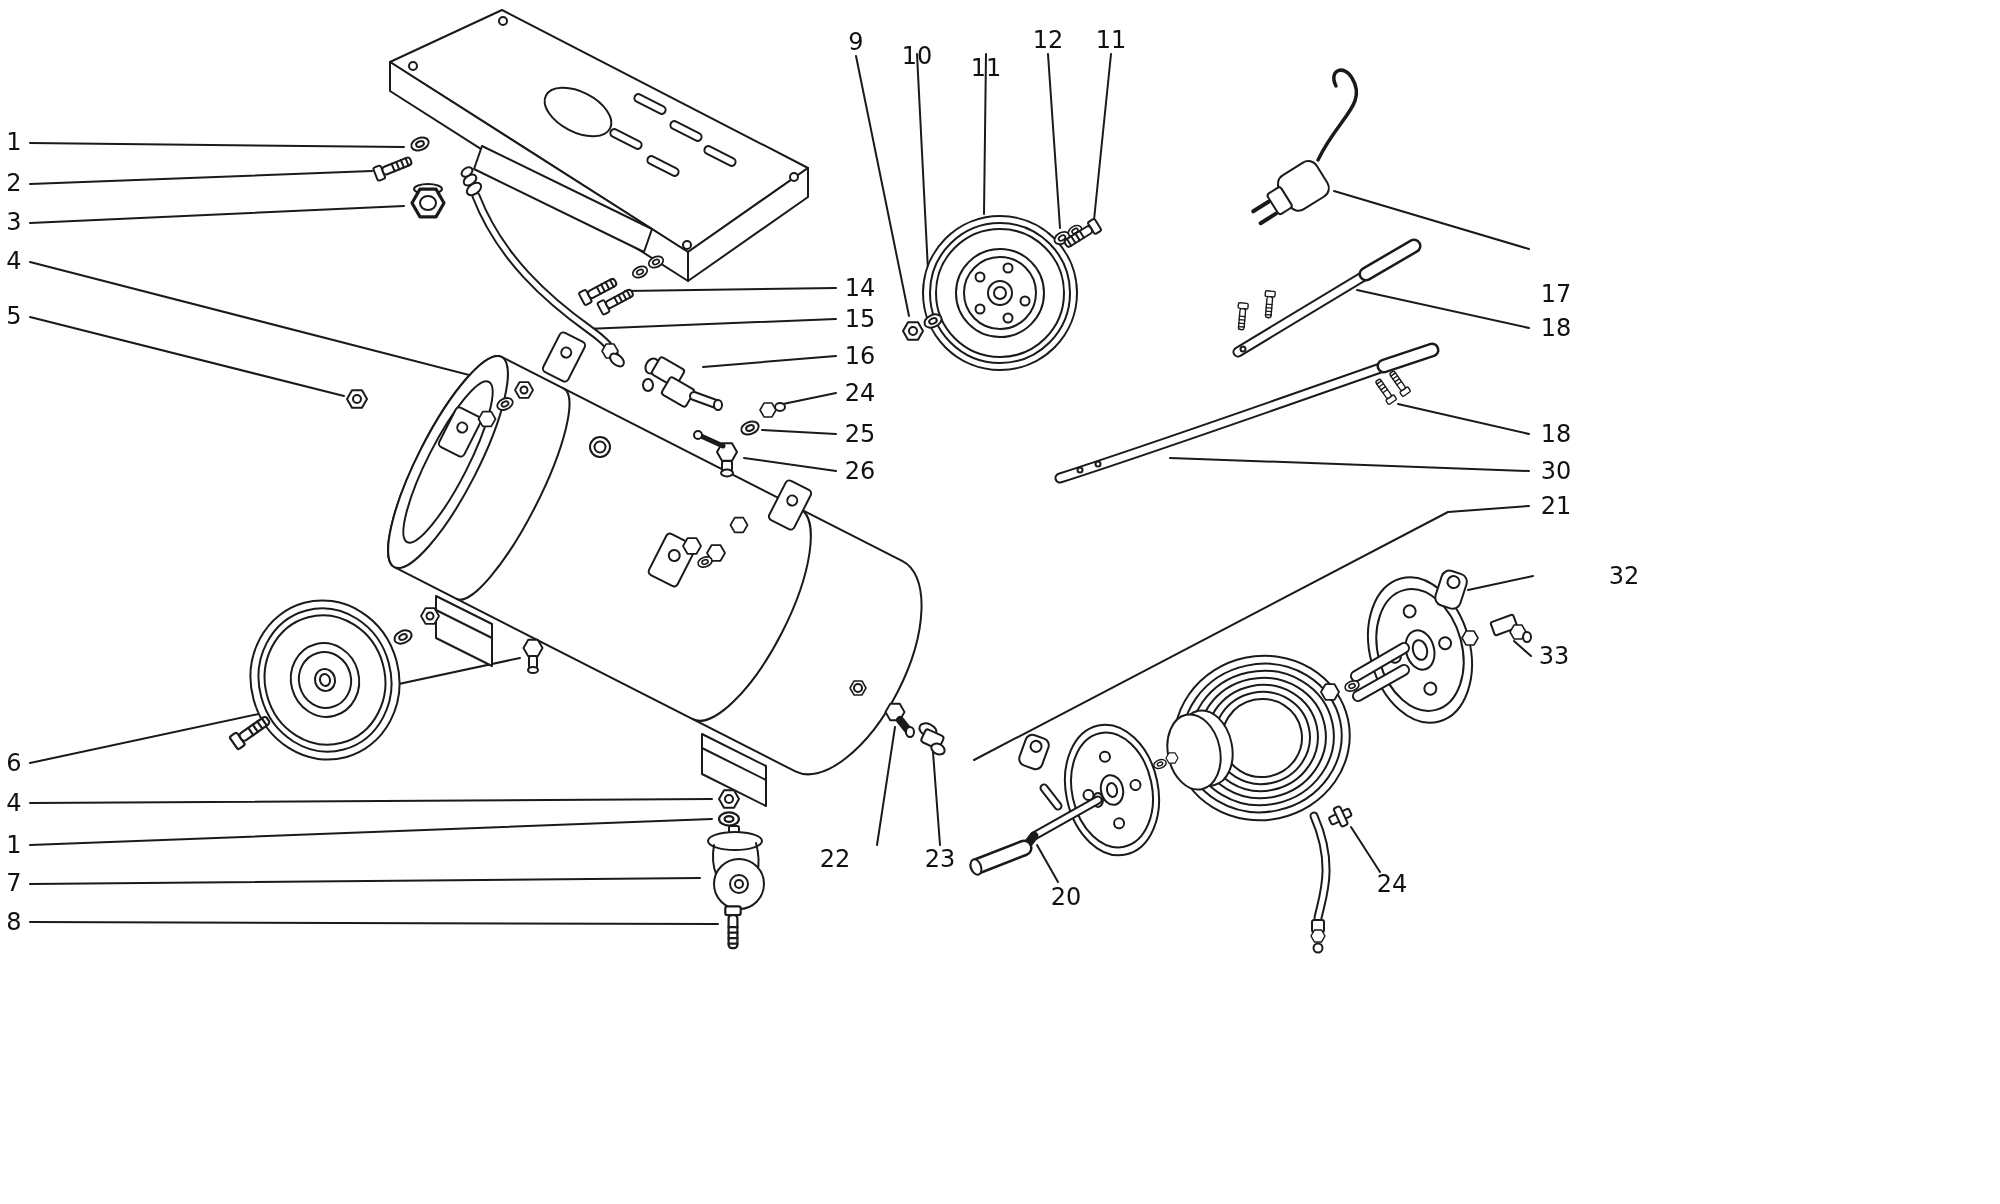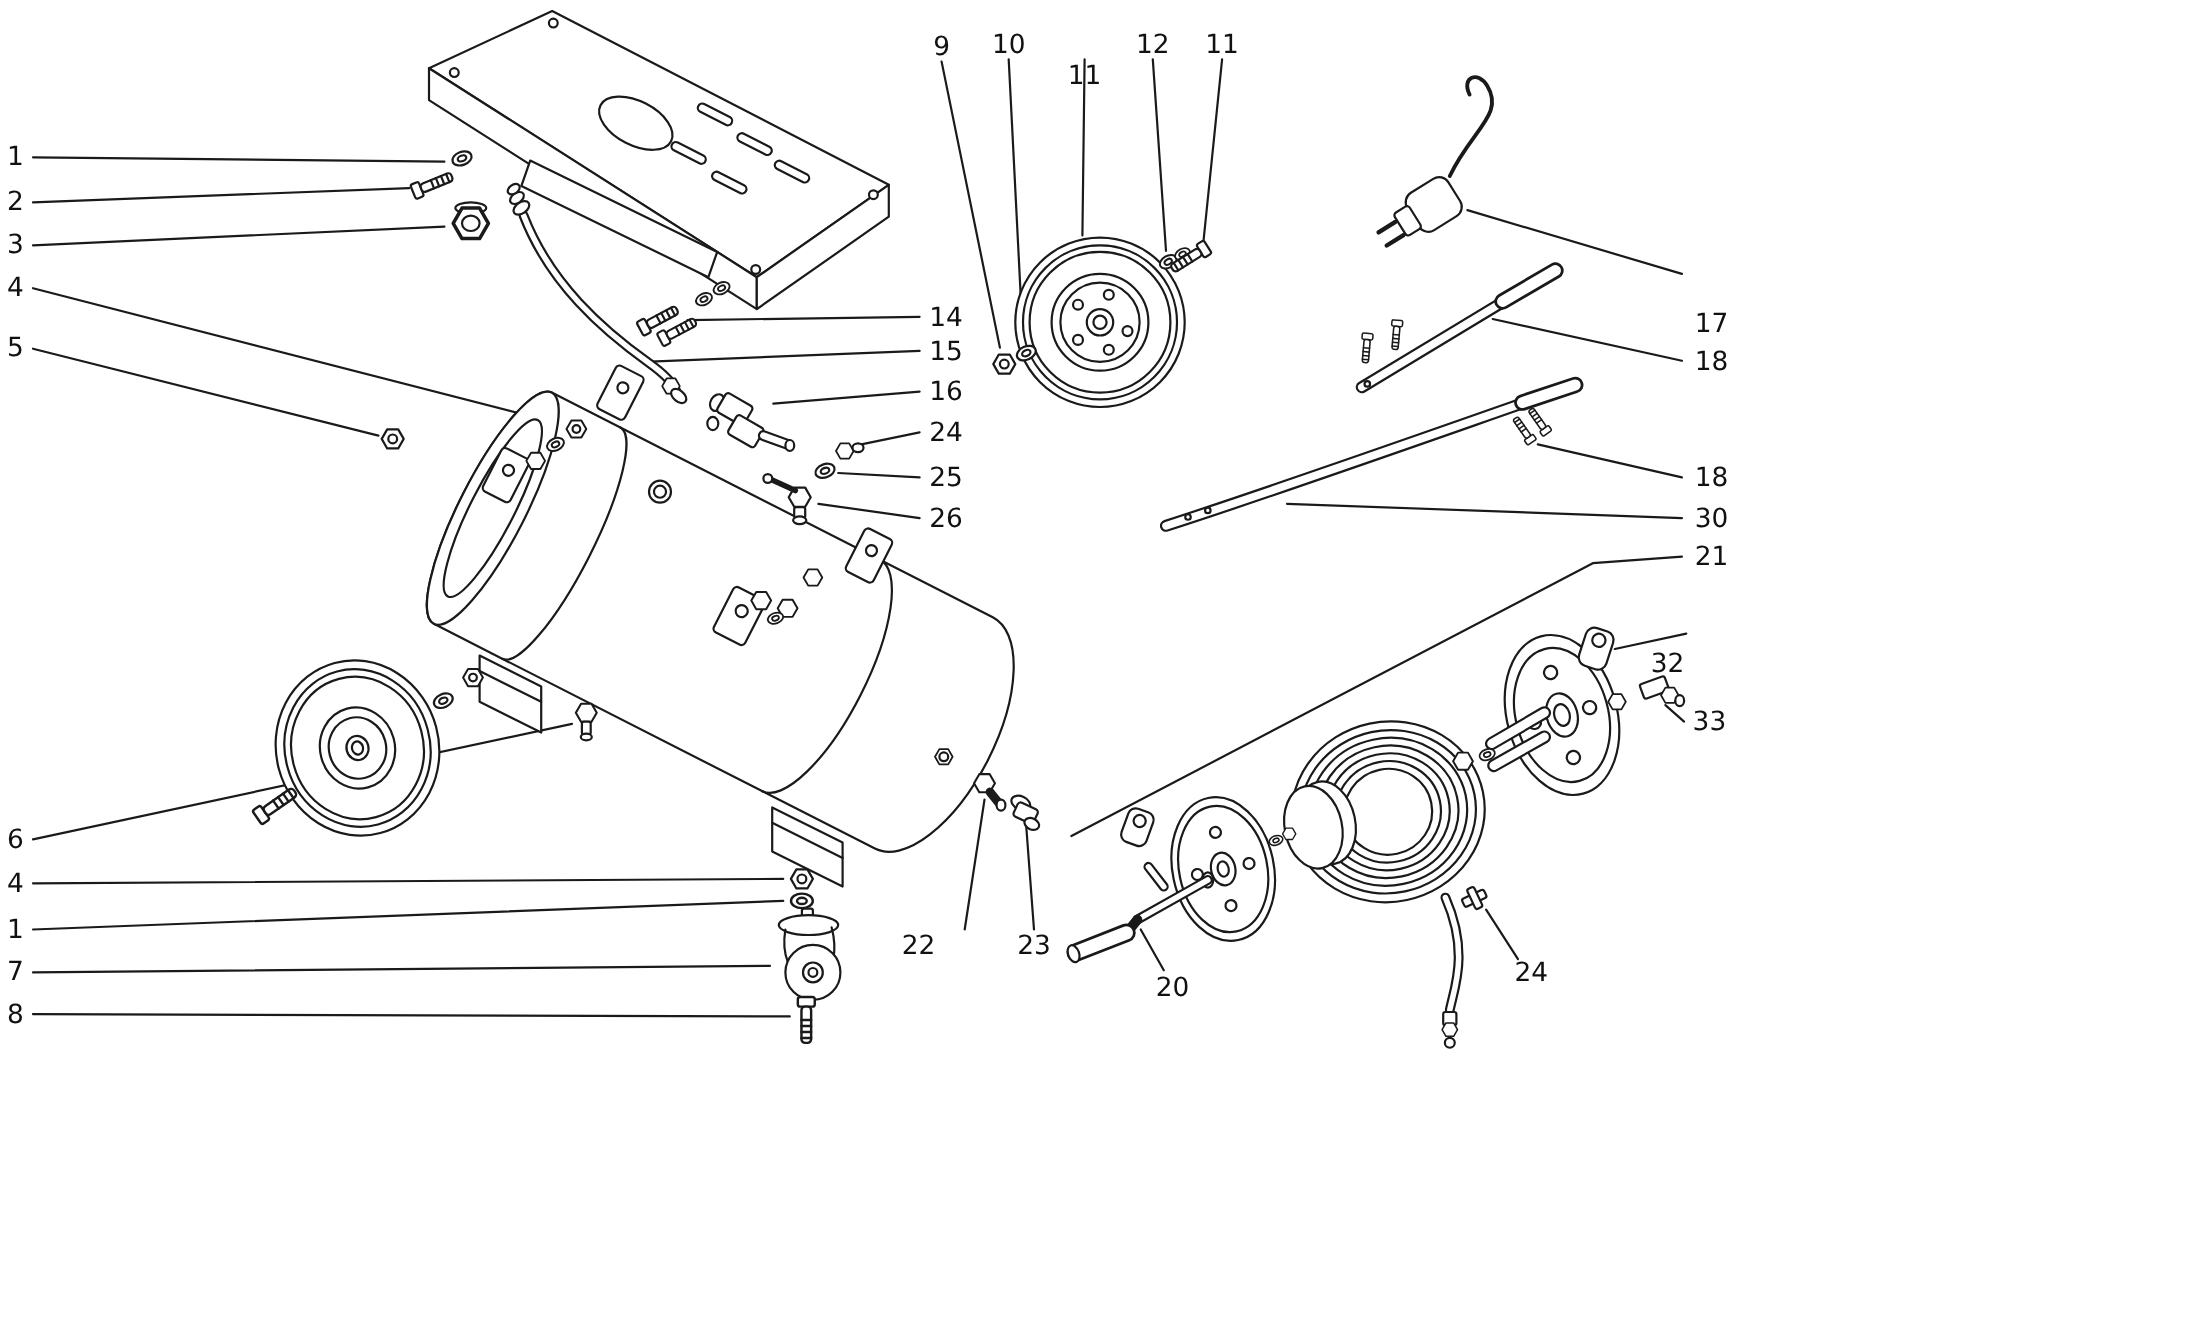--- a/index.html
+++ b/index.html
@@ -383,36 +383,36 @@
       <div class="callout" style="left: 14px; top: 183px;">2</div>
       <div class="callout" style="left: 14px; top: 222px;">3</div>
       <div class="callout" style="left: 14px; top: 261px;">4</div>
       <div class="callout" style="left: 14px; top: 316px;">5</div>
       <div class="callout" style="left: 14px; top: 763px;">6</div>
       <div class="callout" style="left: 14px; top: 803px;">4</div>
       <div class="callout" style="left: 14px; top: 845px;">1</div>
       <div class="callout" style="left: 14px; top: 883px;">7</div>
       <div class="callout" style="left: 14px; top: 922px;">8</div>
       <div class="callout" style="left: 856px; top: 42px;">9</div>
-      <div class="callout" style="left: 917px; top: 40px;">10</div>
+      <div class="callout" style="left: 917px; top: 56px;">10</div>
       <div class="callout" style="left: 986px; top: 40px; margin-top: 28px;">11</div>
       <div class="callout" style="left: 1048px; top: 40px;">12</div>
       <div class="callout" style="left: 1111px; top: 40px;">11</div>
       <div class="callout" style="left: 860px; top: 288px;">14</div>
       <div class="callout" style="left: 860px; top: 319px;">15</div>
       <div class="callout" style="left: 860px; top: 356px;">16</div>
       <div class="callout" style="left: 860px; top: 393px;">24</div>
       <div class="callout" style="left: 860px; top: 434px;">25</div>
       <div class="callout" style="left: 860px; top: 471px;">26</div>
       <div class="callout" style="left: 1556px; top: 249px; margin-top: 45px;">17</div>
       <div class="callout" style="left: 1556px; top: 328px;">18</div>
       <div class="callout" style="left: 1556px; top: 434px;">18</div>
       <div class="callout" style="left: 1556px; top: 471px;">30</div>
       <div class="callout" style="left: 1556px; top: 506px;">21</div>
-      <div class="callout" style="left: 1516px; top: 576px; margin-top: 27px;">32</div>
+      <div class="callout" style="left: 1624px; top: 576px;">32</div>
       <div class="callout" style="left: 1554px; top: 656px;">33</div>
       <div class="callout" style="left: 835px; top: 859px;">22</div>
       <div class="callout" style="left: 940px; top: 859px;">23</div>
       <div class="callout" style="left: 1066px; top: 897px;">20</div>
       <div class="callout" style="left: 1392px; top: 884px;">24</div>
     </div>
 
 </div>
 
 </body></html>

